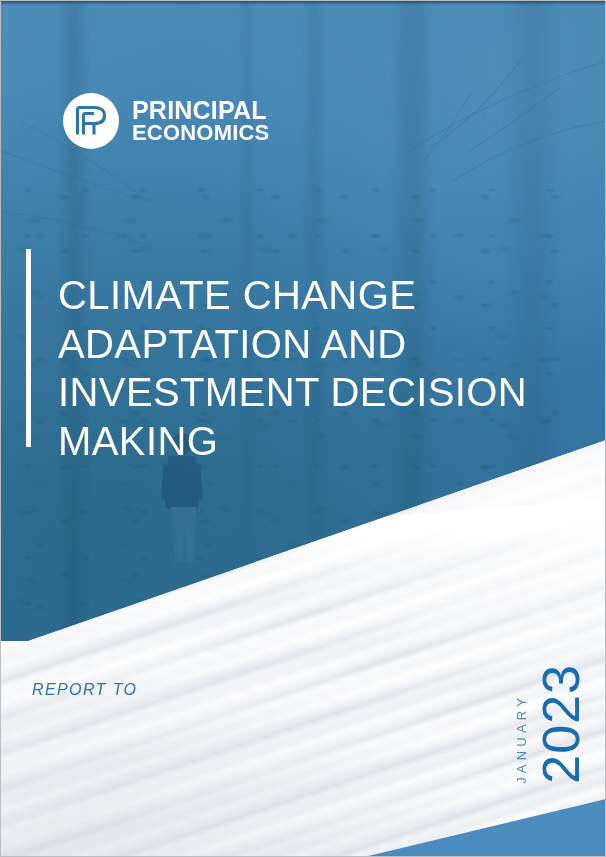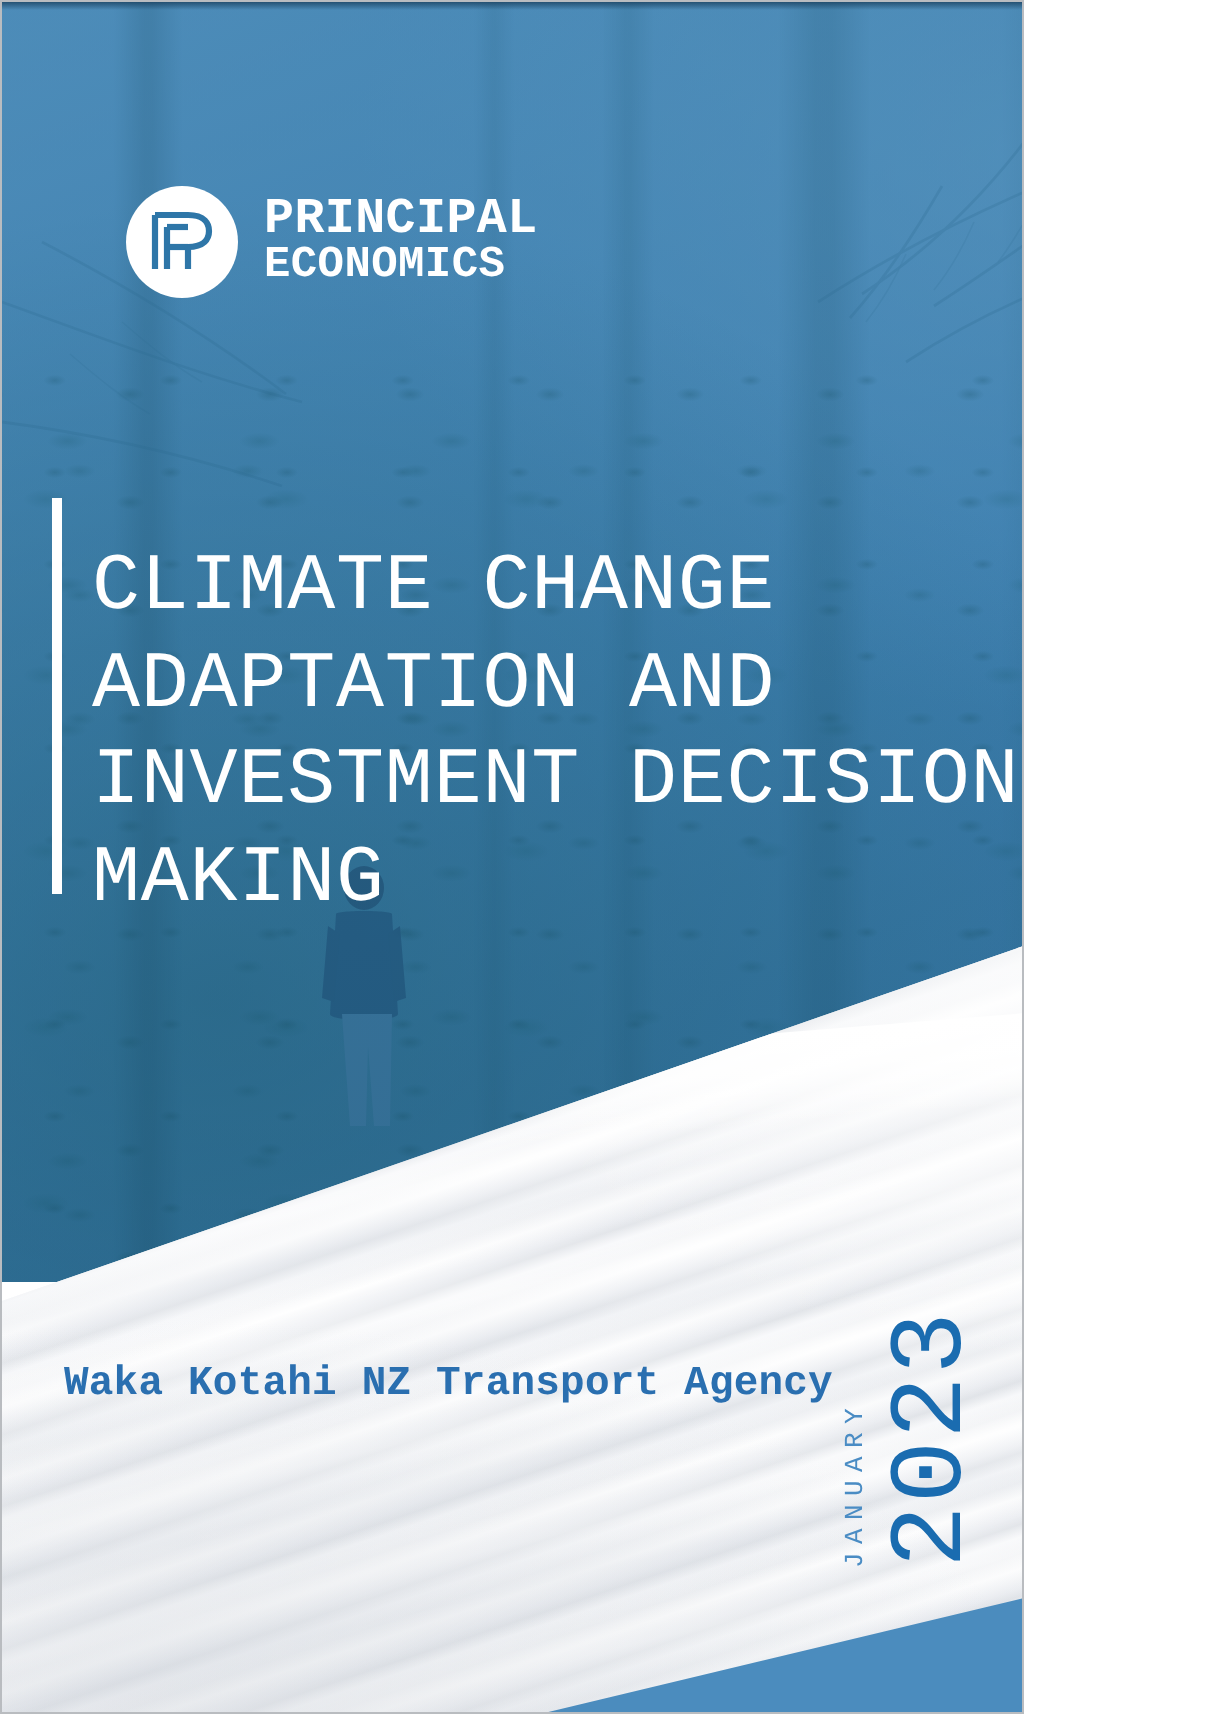--- a/index.html
+++ b/index.html
@@ -7,27 +7,26 @@
     margin: 0;
     padding: 0;
     background: #ffffff;
   }
   body {
     font-family: "Liberation Sans", sans-serif;
   }
 
   .page {
     position: relative;
-    width: 512px;
+    width: 606px;
     height: 857px;
     overflow: hidden;
     box-sizing: border-box;
     border: 1px solid #b9bcc0;
     background: #ffffff;
-    font-family: Liberation Mono, monospace;
   }
 
   
   .photo {
     position: absolute;
     left: 0; top: 0;
     width: 606px;
     height: 640px;
     overflow: hidden;
     background: #4b87b4;
@@ -202,21 +201,21 @@
   .title-bar {
     position: absolute;
     left: 25px;
     top: 248px;
     width: 5px;
     height: 198px;
     background: #ffffff;
   }
   .title {
     position: absolute;
-    left: 45px;
+    left: 57px;
     top: 243px;
     width: 500px;
     color: #ffffff;
     font-size: 40px;
     line-height: 1.22;
     font-weight: 400;
     letter-spacing: 0.4px;
     text-transform: uppercase;
   }
 
@@ -345,21 +344,21 @@
     <div class="logo-words">
       <span class="l1">PRINCIPAL</span>
       <span class="l2">ECONOMICS</span>
     </div>
   </div>
 
   <div class="title-bar"></div>
   <h1 class="title">CLIMATE CHANGE ADAPTATION AND INVESTMENT DECISION MAKING</h1>
 
   <div class="report-block">
-    <div class="client">Waka Kotahi NZ Transport Agency</div>
+    <div class="report-to">REPORT TO</div>
   </div>
 
   <div class="date-block">
     <div class="month">JANUARY</div>
     <div class="year">2023</div>
   </div>
 
 </div>
 
 </body></html>

